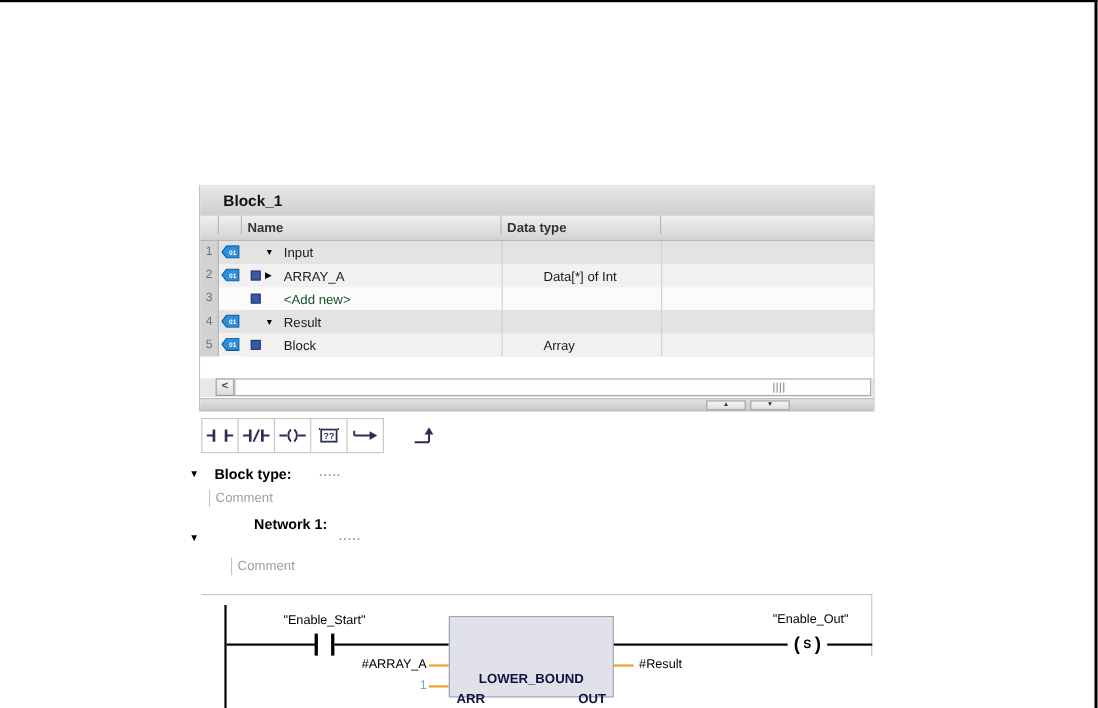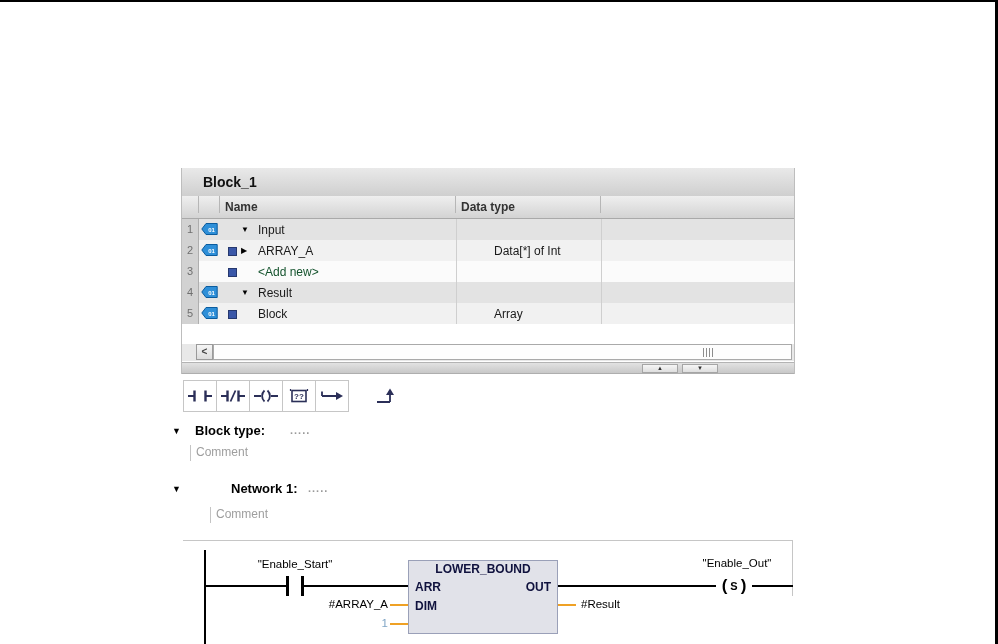--- a/index.html
+++ b/index.html
@@ -56,21 +56,21 @@
 
   
   .netsep{left:183px;top:540px;width:610px;height:1px;background:#c6c6c6;}
   .netright{left:792px;top:540px;width:1px;height:56px;background:#c6c6c6;}
   .rail{left:204px;top:550px;width:2px;height:94px;background:#000;}
   .wire{position:absolute;height:2px;background:#000;}
   .cbar{position:absolute;width:3px;height:20px;background:#000;}
   .stub{position:absolute;height:2px;background:#efa125;}
   .operand{position:absolute;font-size:11.5px;color:#000;white-space:nowrap;}
   .fbdbox{left:408px;top:560px;width:150px;height:74px;background:#e1e2e9;border:1px solid #9aa0b8;box-sizing:border-box;}
-  .fbdtitle{height:17px;text-align:center;font-size:12px;font-weight:bold;color:#10123e;line-height:17px;}
+  .fbdtitle{height:17px;text-align:center;font-size:12px;font-weight:bold;color:#10123e;line-height:17px;margin-top:48px;}
   .portrow{height:19px;line-height:19px;font-size:12px;font-weight:bold;color:#10123e;position:relative;}
   .pleft{position:absolute;left:6px;}
   .pright{position:absolute;right:6px;}
   .coil{position:absolute;left:714px;top:574px;width:40px;height:24px;display:flex;align-items:center;justify-content:center;color:#000;}
   .coil .paren{font-size:17px;font-weight:bold;line-height:22px;}
   .coil .s{font-size:11px;font-weight:bold;margin:0 3px;}
 </style>
 </head>
 <body>
 
@@ -224,21 +224,21 @@
         <polygon points="11,8 15,1.5 19,8" fill="#2b2f58" stroke="none"></polygon>
     </svg>
   </div>
 
   <span class="abs edtri" style="left:172px;top:426px;">▼</span>
   <span class="abs edlabel" style="left:195px;top:423px;">Block type:</span>
   <span class="abs eddots" style="left:290px;top:424px;">.....</span>
   <div class="comment" style="left:190px;top:445px;">Comment</div>
 
   <span class="abs edtri" style="left:172px;top:484px;">▼</span>
-  <span class="abs edlabel" style="left:215px;top:481px;padding-left:16px;">Network 1:</span>
+  <span class="abs edlabel" style="left:215px;top:469px;padding-left:16px;">Network 1:</span>
   <span class="abs eddots" style="left:308px;top:482px;">.....</span>
   <div class="comment" style="left:210px;top:507px;">Comment</div>
 
   <div class="abs netsep"></div>
   <div class="abs netright"></div>
   <div class="abs rail"></div>
 
   <span class="operand" style="left:230px;top:558px;width:130px;text-align:center;">"Enable_Start"</span>
   <div class="wire" style="left:206px;top:585px;width:81px;"></div>
   <div class="cbar" style="left:286px;top:576px;"></div>

